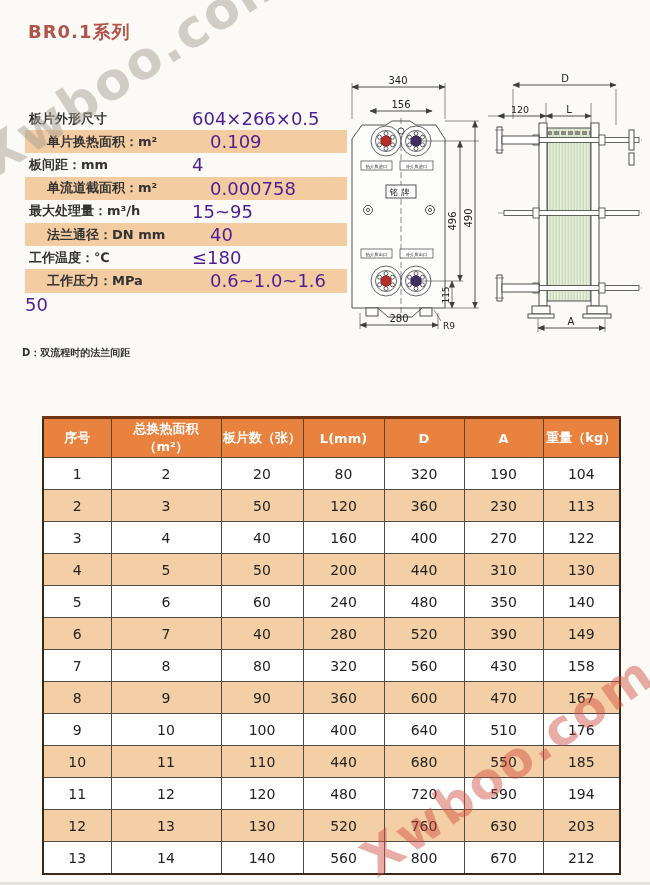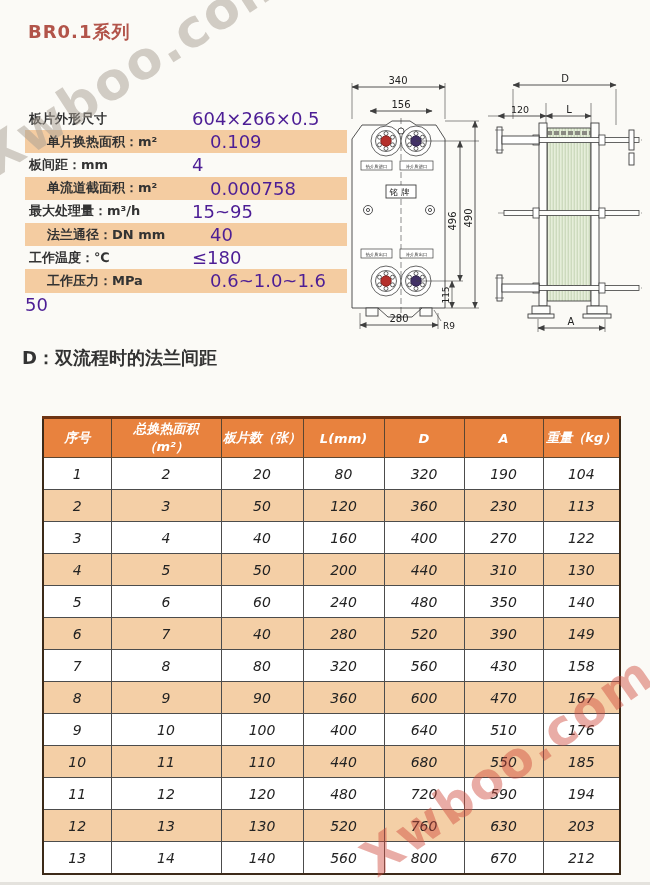--- a/index.html
+++ b/index.html
@@ -30,32 +30,31 @@
     color:var(--wm-red,#cf4a3c);opacity:.45;
     transform:rotate(-35deg);transform-origin:0 100%;
   }
   
   .spec{position:absolute;left:25px;top:107px;width:322px;z-index:2;}
   .spec-row{display:flex;align-items:center;height:23.2px;font-size:13px;}
   .spec-row.alt{background:var(--c-spec-alt,#f4cca1);padding-left:18px;}
   .spec-label{width:163px;padding-left:4px;font-weight:bold;color:#333;}
   .spec-value{flex:1;font-size:18px;color:#4c1d95;}
   
-  .note{position:absolute;left:22px;top:346px;font-size:18px;font-weight:bold;color:#333;z-index:2;}
+  .note{position:absolute;left:22px;top:346px;font-size:10px;font-weight:bold;color:#333;z-index:2;}
   
   .diagrams{position:absolute;left:348px;top:73px;z-index:2;}
   .diagrams text{fill:#222;font-family:"DejaVu Sans","Liberation Sans",sans-serif;}
   .hot-dot{fill:var(--c-hot,#b5302c);}
   .cold-dot{fill:var(--c-cold,#413066);}
   
   .big-table{
     position:absolute;left:42px;top:416px;width:577px;z-index:2;
     border-collapse:collapse;table-layout:fixed;
     border:2px solid #3c2a18;
-    font-style:italic;
   }
   .big-table th{
     background:var(--c-header,#e8823e);
     border:1px solid #5a4632;border-top:3px solid #6e3413;
     color:#fff;font-size:13px;font-weight:bold;height:38px;padding:0;
   }
   .big-table td{
     border:1px solid #4c4c4c;height:31px;padding:0;
     text-align:center;font-size:14px;color:#232323;background:#fff;
   }

